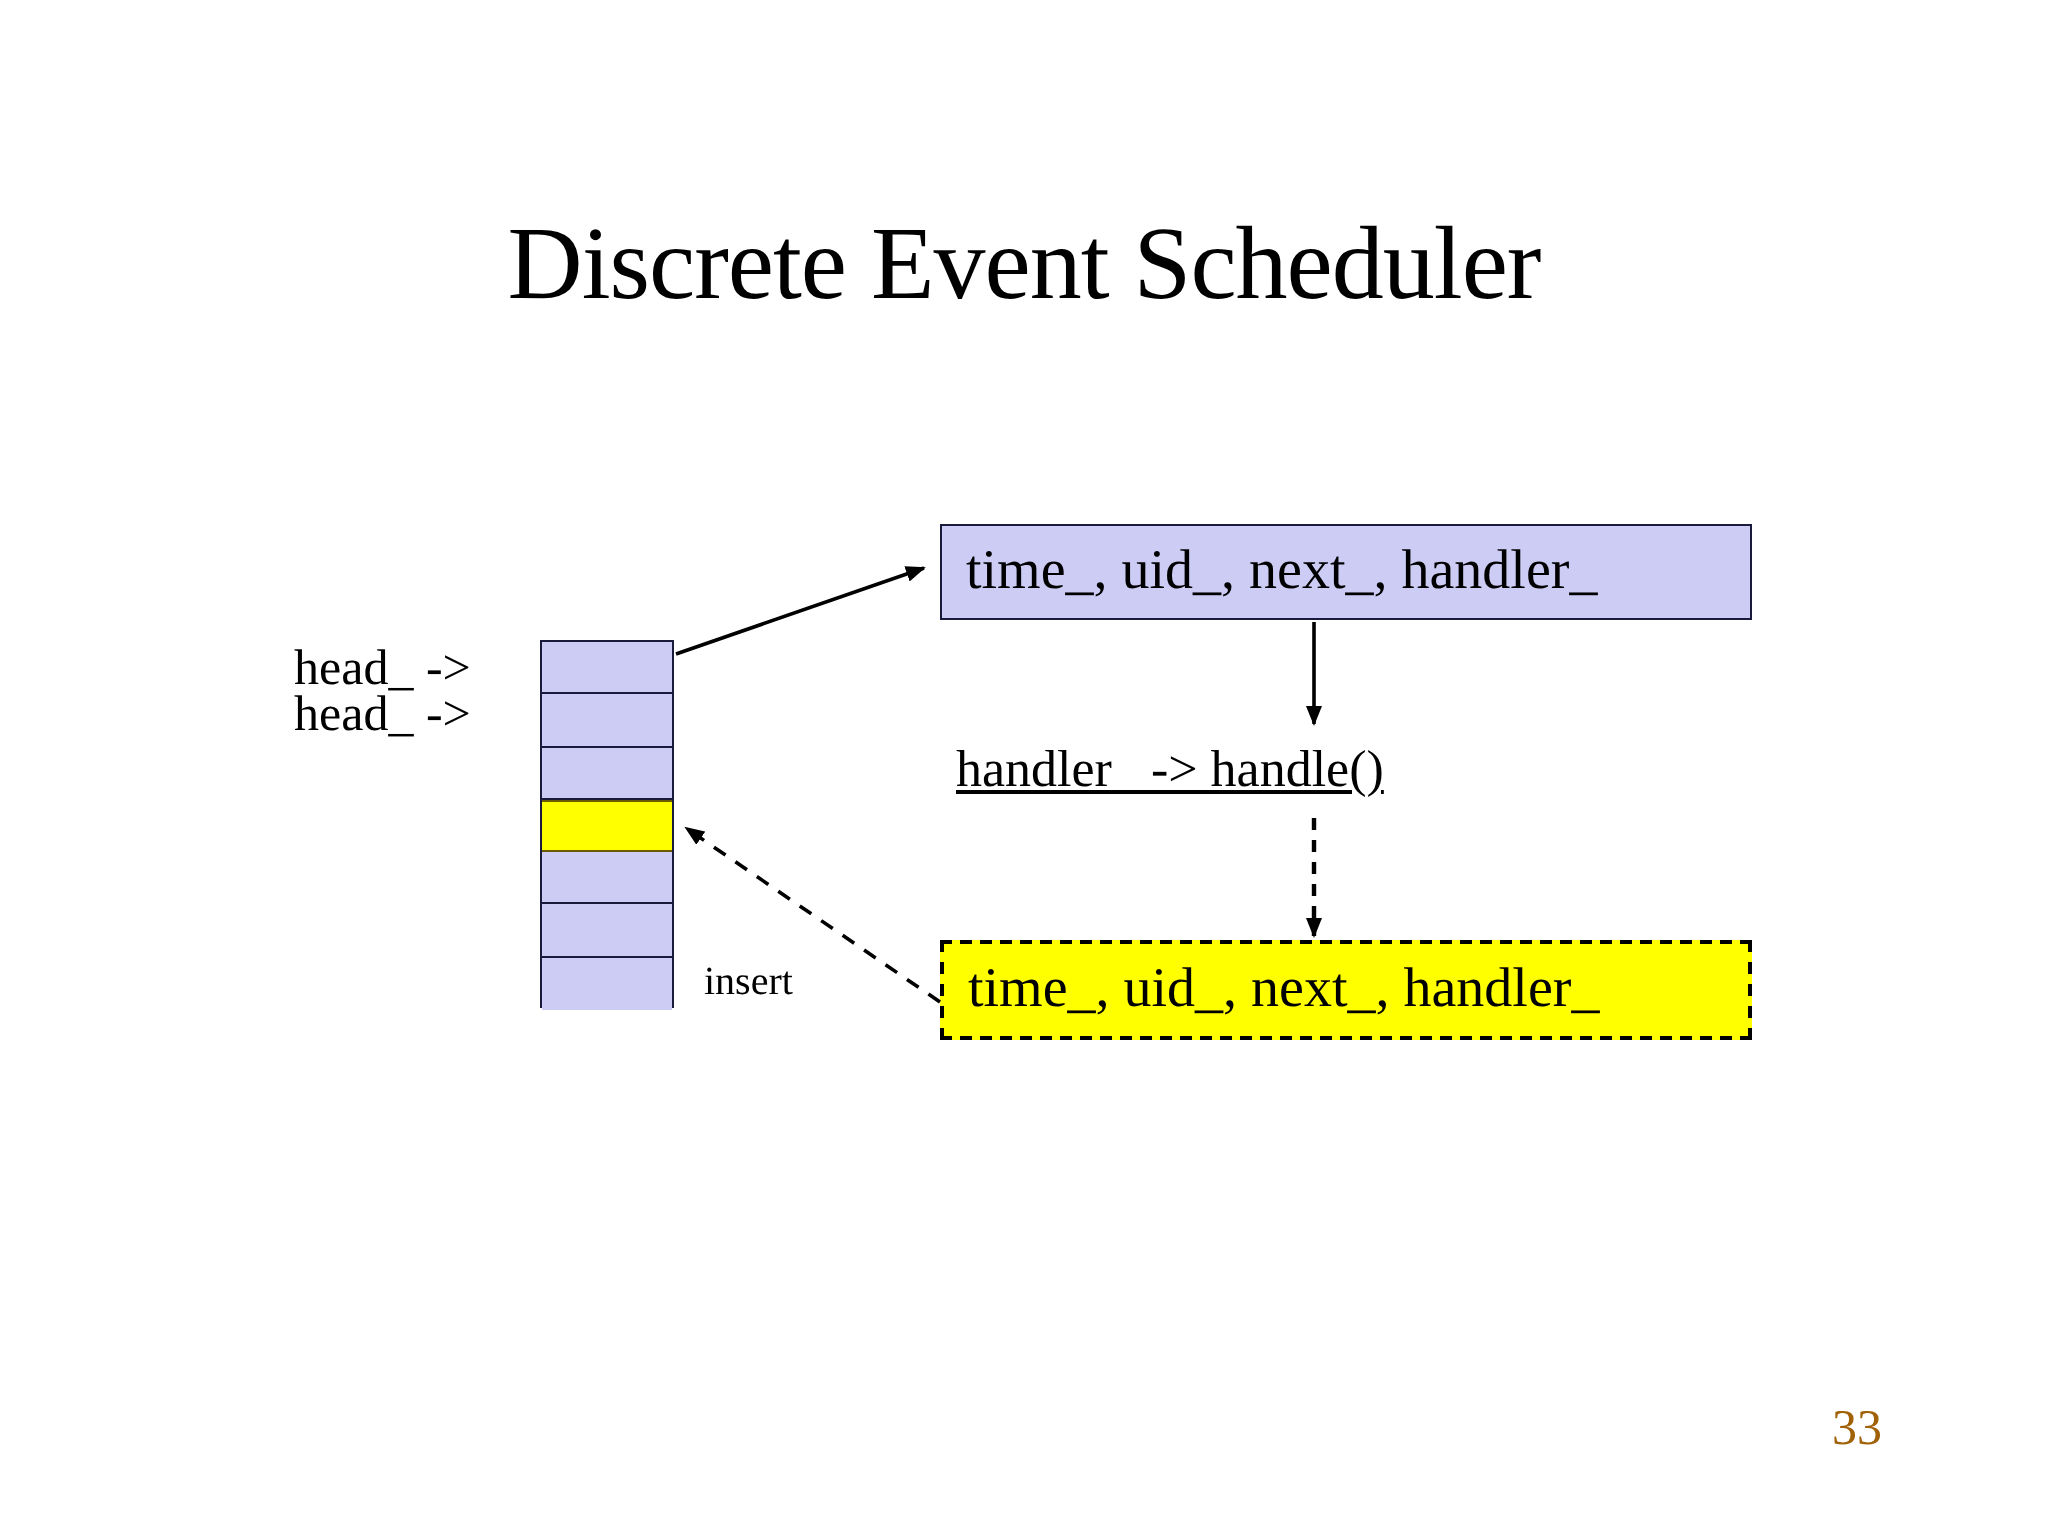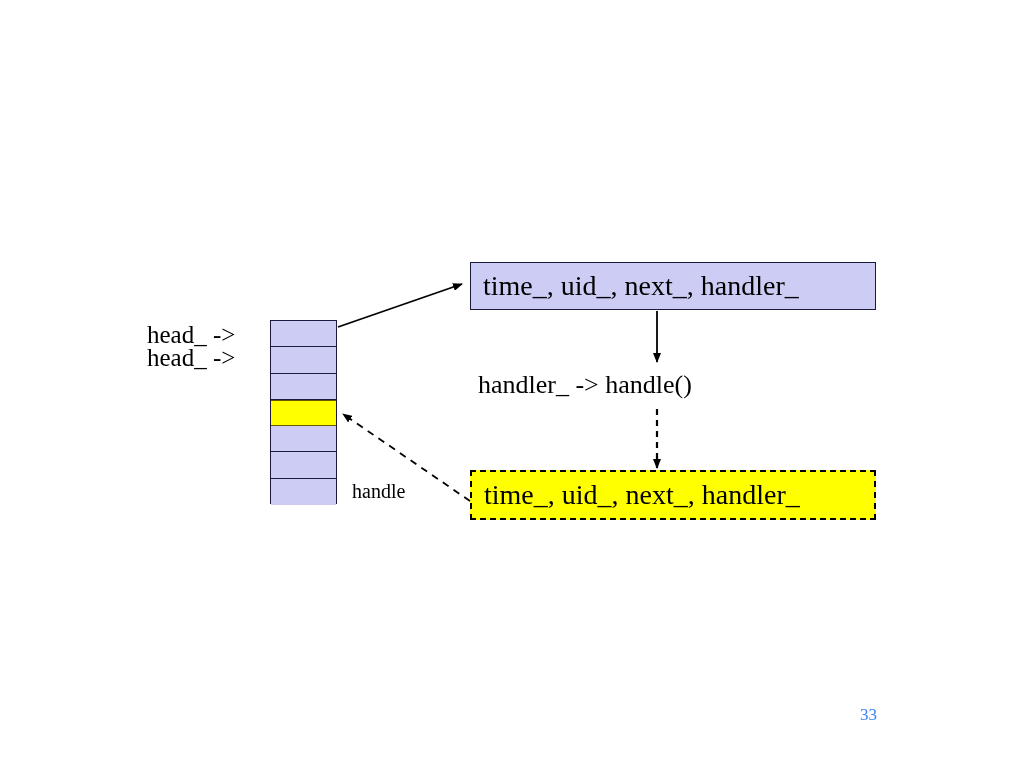--- a/index.html
+++ b/index.html
@@ -113,76 +113,78 @@
     height: 50px;
     background: #ffff00;
     border: 2px dashed #000000;
   }
 
   
   #handler-call-text {
     left: 478px;
     top: 371px;
     font-size: 26px;
+    text-decoration: underline;
   }
 
   
   #insert-label {
     left: 352px;
     top: 478px;
     font-size: 20px;
   }
 
   
   #page-number {
     position: absolute;
-    left: 860px;
+    left: 916px;
     top: 704px;
     font-family: "Liberation Serif", "DejaVu Serif", serif;
-    font-size: 17px;
+    font-size: 25px;
     line-height: 22px;
-    color: #3b82f6;
+    color: #a16207;
   }
 
   
   #arrow-layer {
     position: absolute;
     left: 0;
     top: 0;
     width: 1024px;
     height: 768px;
     pointer-events: none;
   }
 </style>
 </head>
 <body>
 
 <div id="slide">
 
+  <div id="slide-title">Discrete Event Scheduler</div>
 
   <div class="head-label" id="head-label-0">head_ -&gt;</div>
   <div class="head-label" id="head-label-1">head_ -&gt;</div>
 
   <div id="queue-stack">
     <div class="queue-cell" style="top:0px;"></div>
     <div class="queue-cell" style="top:26.3px;"></div>
     <div class="queue-cell" style="top:52.6px;"></div>
     <div class="queue-cell highlight" style="top:78.9px;"></div>
     <div class="queue-cell" style="top:105.2px;"></div>
     <div class="queue-cell" style="top:131.5px;"></div>
     <div class="queue-cell last" style="top:157.8px;"></div>
   </div>
 
   <div class="record-box" id="record-box-top">time_, uid_, next_, handler_</div>
 
   <div class="diagram-text" id="handler-call-text">handler_ -&gt; handle()</div>
 
   <div class="record-box" id="record-box-bottom">time_, uid_, next_, handler_</div>
 
-  <div class="diagram-text" id="insert-label">handle</div>
+  <div class="diagram-text" id="insert-label">insert</div>
 
   <svg id="arrow-layer" viewBox="0 0 1024 768">
     <defs>
       <marker id="arrowhead-solid" markerWidth="10" markerHeight="8" refX="9" refY="4" orient="auto" markerUnits="userSpaceOnUse">
         <path d="M0,0 L10,4 L0,8 z" fill="#000000"></path>
       </marker>
       <marker id="arrowhead-dashed" markerWidth="10" markerHeight="8" refX="9" refY="4" orient="auto" markerUnits="userSpaceOnUse">
         <path d="M0,0 L10,4 L0,8 z" fill="#000000"></path>
       </marker>
     </defs>

